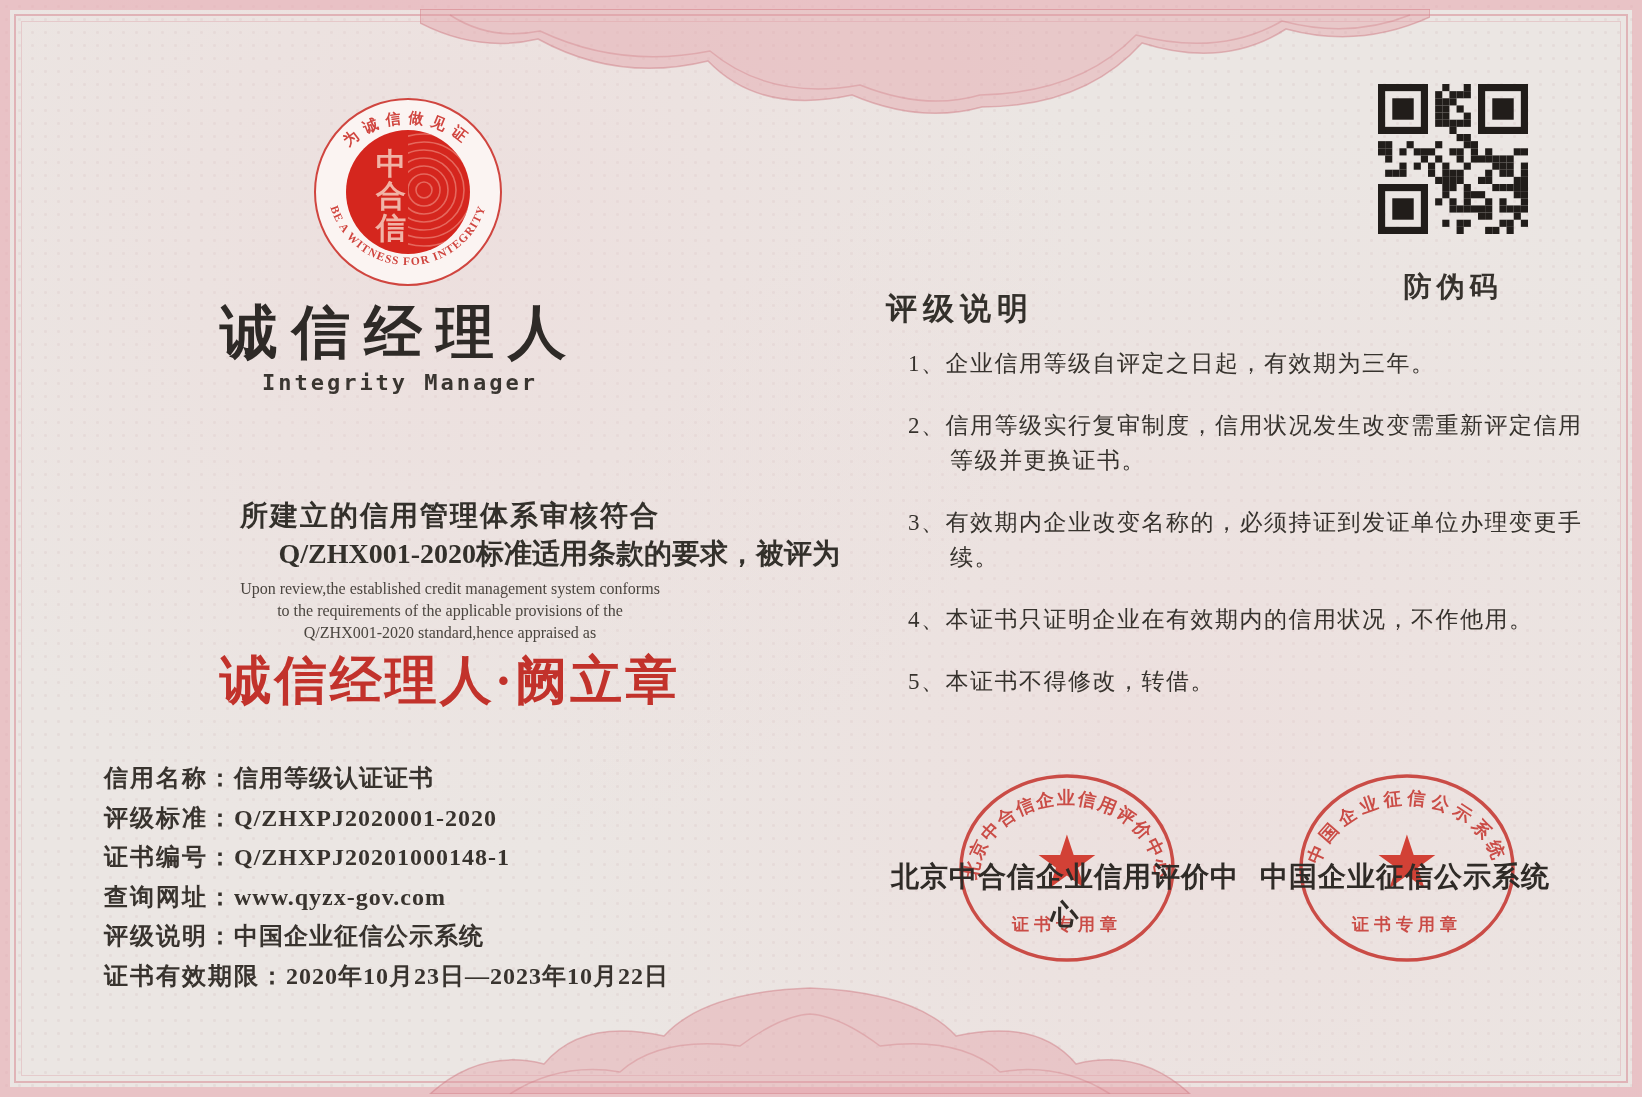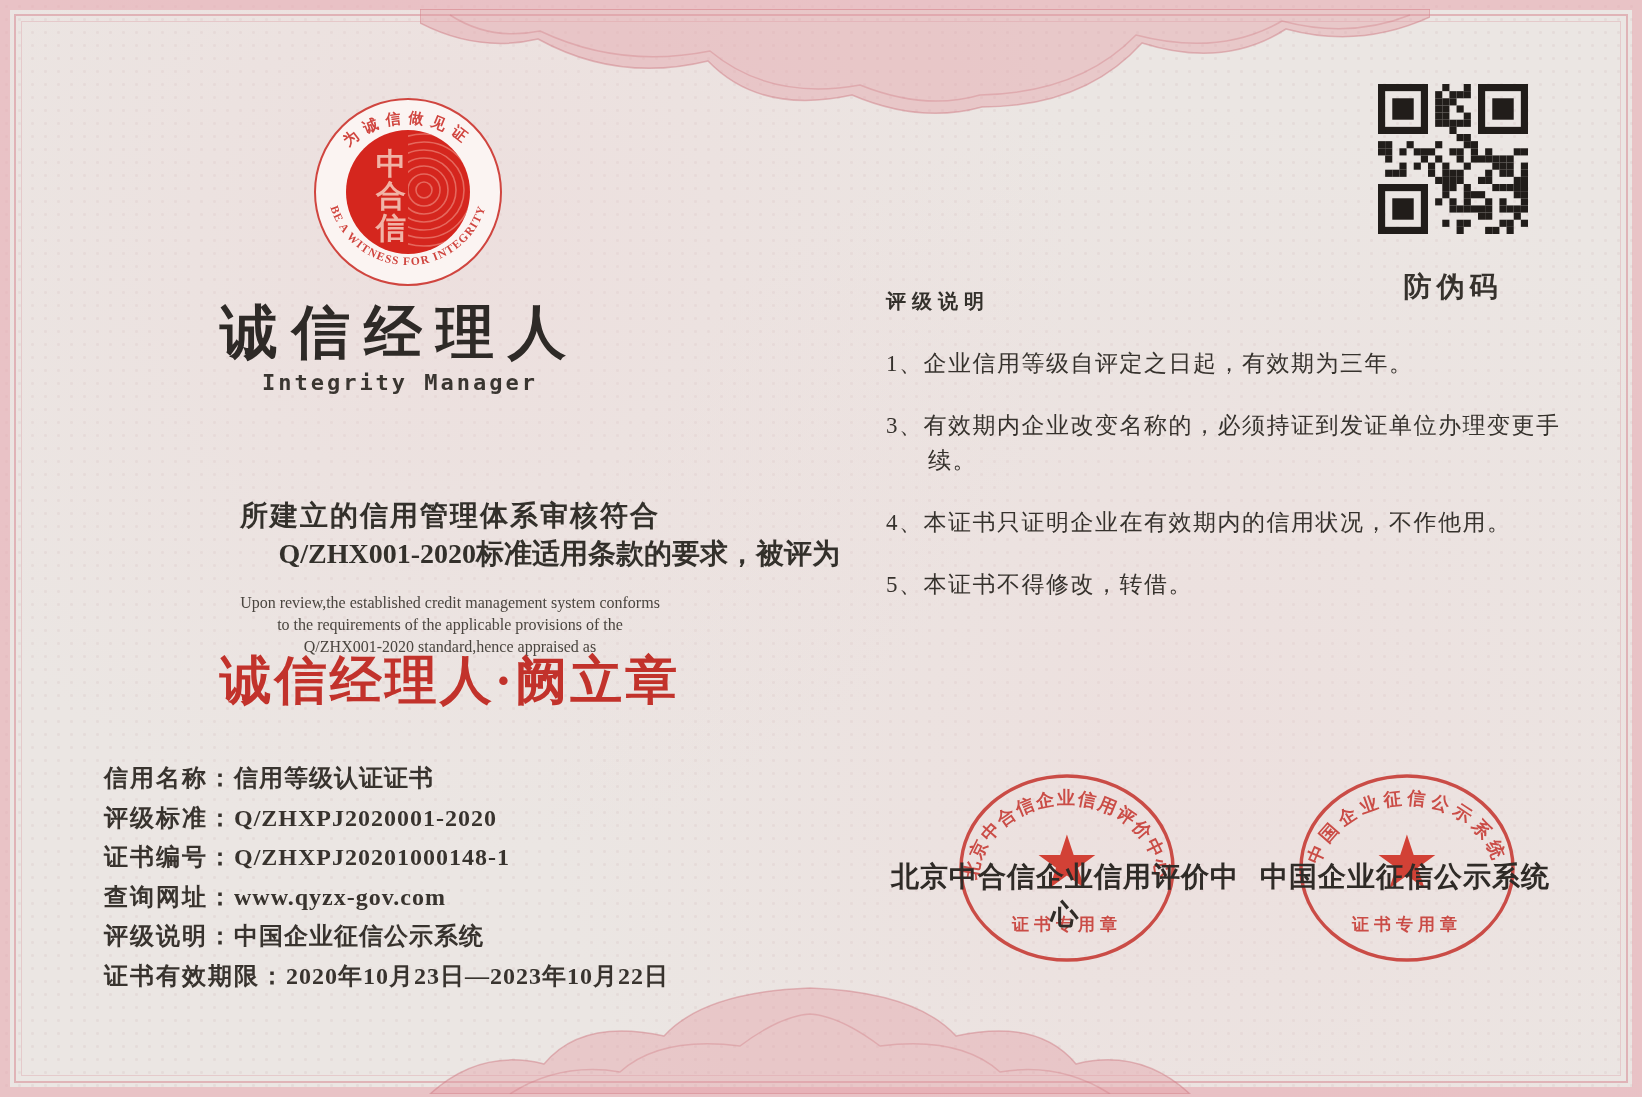--- a/index.html
+++ b/index.html
@@ -29,32 +29,32 @@
     font-size:58px; font-weight:bold; letter-spacing:14px; color:#2e2a27;}
   .sub-title{left:150px; top:370px; width:500px; text-align:center;
     font-family:"DejaVu Sans Mono", monospace; font-size:22px; font-weight:bold;
     letter-spacing:3px; color:#3a3631;}
 
   .company{left:44px; top:424px; font-size:45px; font-weight:bold; letter-spacing:3px; color:#2e2a27;}
 
   .stmt{left:60px; width:780px; text-align:center; font-weight:bold; color:#33302b;}
   .stmt.l1{top:497px; font-size:28px; letter-spacing:2px;}
   .stmt.l2{top:535px; font-size:28px;text-align:right;}
-  .stmt-en{left:60px; top:592px; width:780px; text-align:center;
+  .stmt-en{left:60px; top:578px; width:780px; text-align:center;
     font-size:16px; line-height:22px; color:#4a453f;}
 
   .award{left:50px; top:646px; width:800px; text-align:center;
     font-size:52px; font-weight:bold; letter-spacing:3px; color:#c2322b;}
 
   .details{left:104px; top:762px; font-size:24px; font-weight:600;}
   .detail-row{height:39.5px; letter-spacing:1px;}
   .detail-row .lbl{letter-spacing:2px;}
 
-  .notes-title{left:886px; top:288px; font-size:20px; font-weight:bold; letter-spacing:6px; color:#33302b;}
-  .notes{left:886px; top:346px; width:695px;}
+  .notes-title{left:886px; top:288px; font-size:31px; font-weight:bold; letter-spacing:6px; color:#33302b;}
+  .notes{left:908px; top:346px; width:695px;}
   .note-item{font-size:23px; line-height:35px; letter-spacing:1.5px;
     padding-left:42px; text-indent:-42px; margin-bottom:27px; color:#36322d; font-weight:500;}
 
   .qr{left:1378px; top:84px; width:150px; height:150px;}
   .qr-label{left:1362px; top:246px; width:182px; text-align:center;
     font-size:28px; letter-spacing:5px; font-weight:600; color:#36322d;margin-top:22px;}
 
   .seal{width:230px; height:200px; opacity:.92;}
   .seal1{left:952px; top:768px;}
   .seal2{left:1292px; top:768px;}
@@ -284,20 +284,21 @@
         <rect x="78.57142857142857" y="142.85714285714286" width="7.142857142857143" height="7.142857142857143" fill="#211d1a"></rect>
         <rect x="107.14285714285715" y="142.85714285714286" width="7.142857142857143" height="7.142857142857143" fill="#211d1a"></rect>
         <rect x="114.28571428571429" y="142.85714285714286" width="7.142857142857143" height="7.142857142857143" fill="#211d1a"></rect>
         <rect x="128.57142857142858" y="142.85714285714286" width="7.142857142857143" height="7.142857142857143" fill="#211d1a"></rect>
       </svg></div>
   <div class="abs qr-label">防伪码</div>
 
   <div class="abs notes-title">评级说明</div>
   <div class="abs notes">
     <div class="note-item"><span>1、</span><span>企业信用等级自评定之日起，有效期为三年。</span></div>
+    <div class="note-item"><span>2、</span><span>信用等级实行复审制度，信用状况发生改变需重新评定信用等级并更换证书。</span></div>
     <div class="note-item"><span>3、</span><span>有效期内企业改变名称的，必须持证到发证单位办理变更手续。</span></div>
     <div class="note-item"><span>4、</span><span>本证书只证明企业在有效期内的信用状况，不作他用。</span></div>
     <div class="note-item"><span>5、</span><span>本证书不得修改，转借。</span></div>
   </div>
 
   <svg class="abs seal seal1" viewBox="0 0 230 200">
     <defs>
         <path id="sealArc1" d="M 28 134 A 90 78 0 1 1 202 134" fill="none"></path>
       </defs>
     <ellipse cx="115" cy="100" rx="106" ry="92" fill="none" stroke="#c8403a" stroke-width="3.5"></ellipse>

